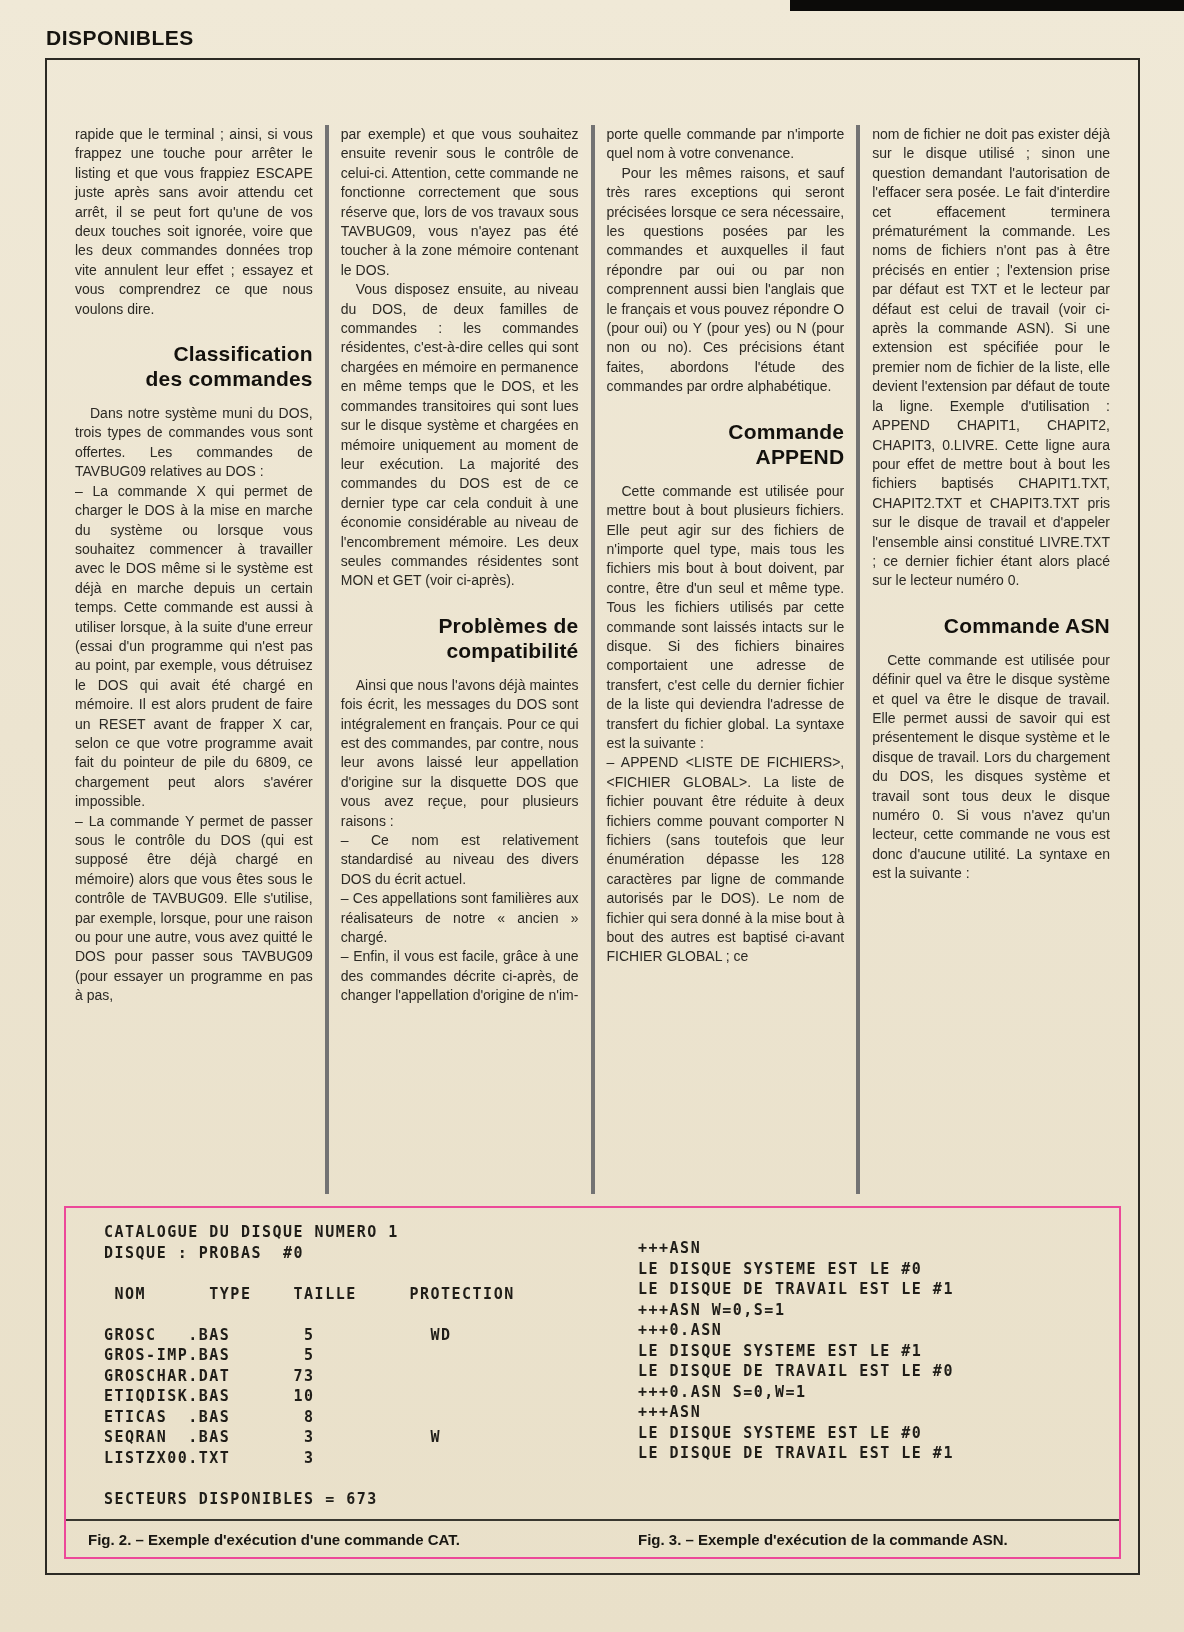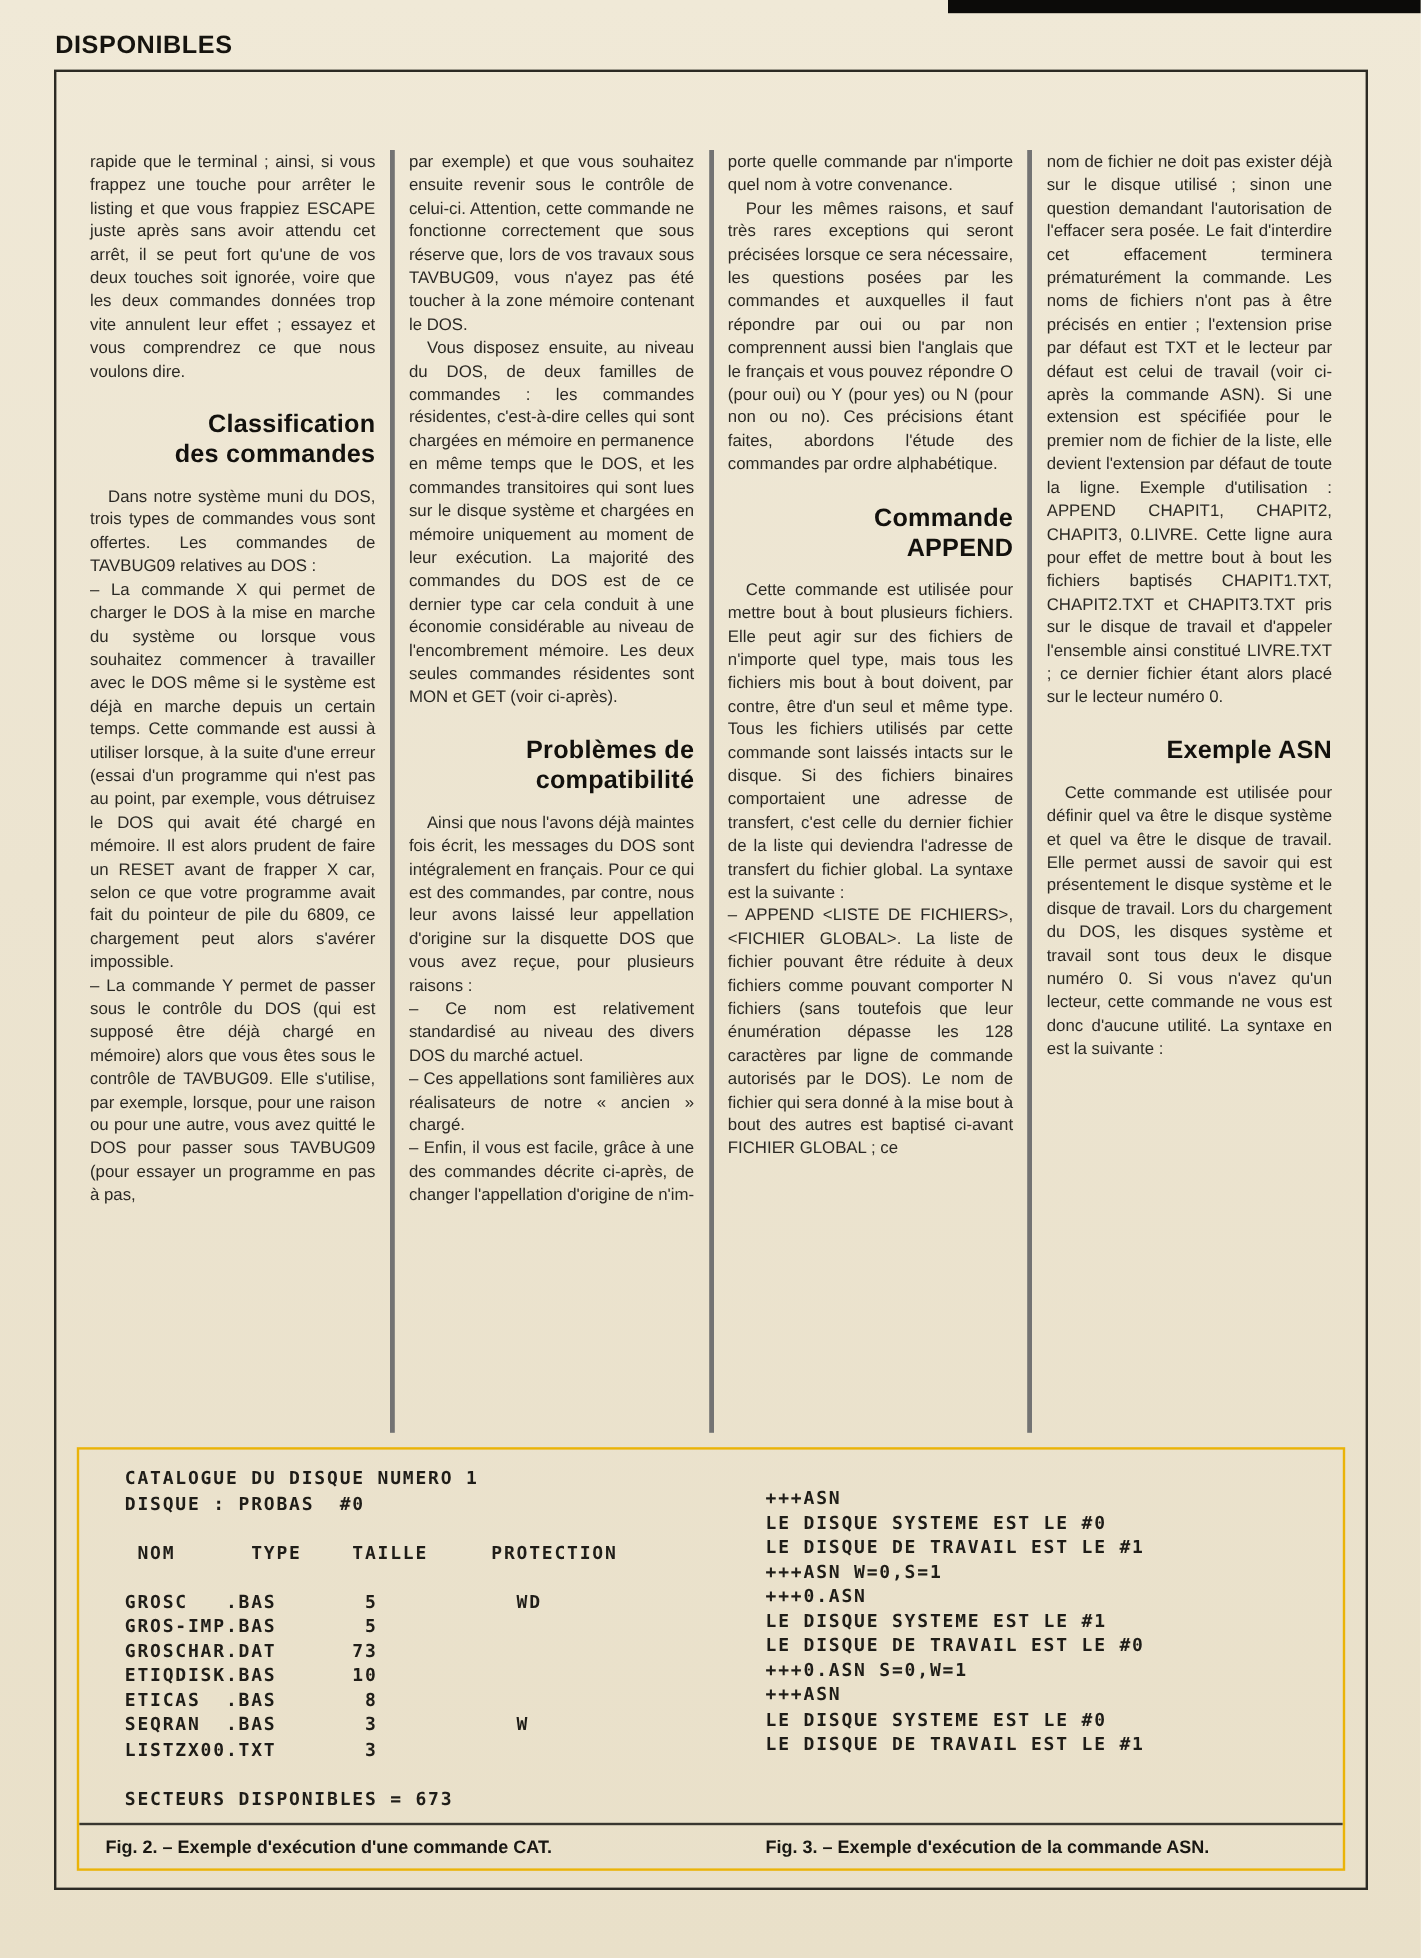--- a/index.html
+++ b/index.html
@@ -37,21 +37,21 @@
   .col-para.indent { text-indent:15px; }
   .col-heading {
     font-size:21px; line-height:25px; font-weight:700;
     color:#13110d; letter-spacing:0.2px;
     margin:22px 0 13px 0;
     white-space:pre-line;
     text-align:right;
   }
   .figure-box {
     margin:12px 17px 0 17px;
-    border:2px solid #eab308;
+    border:2px solid #ec4899;
     height:353px;
     display:flex; flex-direction:column;
     overflow:hidden;
   }
   .figure-panes { flex:1; display:flex; overflow:hidden; }
   .pane-left  { flex:0 0 560px; padding:14px 0 0 38px; }
   .pane-right { flex:1; padding:30px 0 0 12px; }
   .term {
     font-family:"DejaVu Sans Mono", monospace;
     font-weight:700;
@@ -92,35 +92,35 @@
           <p class="col-para indent">Dans notre système muni du DOS, trois types de commandes vous sont offertes. Les commandes de TAVBUG09 relatives au DOS :</p>
           <p class="col-para">– La commande X qui permet de charger le DOS à la mise en marche du système ou lorsque vous souhaitez commencer à travailler avec le DOS même si le système est déjà en marche depuis un certain temps. Cette commande est aussi à utiliser lorsque, à la suite d'une erreur (essai d'un programme qui n'est pas au point, par exemple, vous détruisez le DOS qui avait été chargé en mémoire. Il est alors prudent de faire un RESET avant de frapper X car, selon ce que votre programme avait fait du pointeur de pile du 6809, ce chargement peut alors s'avérer impossible.</p>
           <p class="col-para">– La commande Y permet de passer sous le contrôle du DOS (qui est supposé être déjà chargé en mémoire) alors que vous êtes sous le contrôle de TAVBUG09. Elle s'utilise, par exemple, lorsque, pour une raison ou pour une autre, vous avez quitté le DOS pour passer sous TAVBUG09 (pour essayer un programme en pas à pas,</p>
         </div>
       <div class="col">
           <p class="col-para">par exemple) et que vous souhaitez ensuite revenir sous le contrôle de celui-ci. Attention, cette commande ne fonctionne correctement que sous réserve que, lors de vos travaux sous TAVBUG09, vous n'ayez pas été toucher à la zone mémoire contenant le DOS.</p>
           <p class="col-para indent">Vous disposez ensuite, au niveau du DOS, de deux familles de commandes : les commandes résidentes, c'est-à-dire celles qui sont chargées en mémoire en permanence en même temps que le DOS, et les commandes transitoires qui sont lues sur le disque système et chargées en mémoire uniquement au moment de leur exécution. La majorité des commandes du DOS est de ce dernier type car cela conduit à une économie considérable au niveau de l'encombrement mémoire. Les deux seules commandes résidentes sont MON et GET (voir ci-après).</p>
           <h2 class="col-heading">Problèmes de
 compatibilité</h2>
           <p class="col-para indent">Ainsi que nous l'avons déjà maintes fois écrit, les messages du DOS sont intégralement en français. Pour ce qui est des commandes, par contre, nous leur avons laissé leur appellation d'origine sur la disquette DOS que vous avez reçue, pour plusieurs raisons :</p>
-          <p class="col-para">– Ce nom est relativement standardisé au niveau des divers DOS du marché actuel.</p>
+          <p class="col-para">– Ce nom est relativement standardisé au niveau des divers DOS du écrit actuel.</p>
           <p class="col-para">– Ces appellations sont familières aux réalisateurs de notre « ancien » chargé.</p>
           <p class="col-para">– Enfin, il vous est facile, grâce à une des commandes décrite ci-après, de changer l'appellation d'origine de n'im-</p>
         </div>
       <div class="col">
           <p class="col-para">porte quelle commande par n'importe quel nom à votre convenance.</p>
           <p class="col-para indent">Pour les mêmes raisons, et sauf très rares exceptions qui seront précisées lorsque ce sera nécessaire, les questions posées par les commandes et auxquelles il faut répondre par oui ou par non comprennent aussi bien l'anglais que le français et vous pouvez répondre O (pour oui) ou Y (pour yes) ou N (pour non ou no). Ces précisions étant faites, abordons l'étude des commandes par ordre alphabétique.</p>
           <h2 class="col-heading">Commande
 APPEND</h2>
           <p class="col-para indent">Cette commande est utilisée pour mettre bout à bout plusieurs fichiers. Elle peut agir sur des fichiers de n'importe quel type, mais tous les fichiers mis bout à bout doivent, par contre, être d'un seul et même type. Tous les fichiers utilisés par cette commande sont laissés intacts sur le disque. Si des fichiers binaires comportaient une adresse de transfert, c'est celle du dernier fichier de la liste qui deviendra l'adresse de transfert du fichier global. La syntaxe est la suivante :</p>
           <p class="col-para">– APPEND &lt;LISTE DE FICHIERS&gt;, &lt;FICHIER GLOBAL&gt;. La liste de fichier pouvant être réduite à deux fichiers comme pouvant comporter N fichiers (sans toutefois que leur énumération dépasse les 128 caractères par ligne de commande autorisés par le DOS). Le nom de fichier qui sera donné à la mise bout à bout des autres est baptisé ci-avant FICHIER GLOBAL ; ce</p>
         </div>
       <div class="col">
           <p class="col-para">nom de fichier ne doit pas exister déjà sur le disque utilisé ; sinon une question demandant l'autorisation de l'effacer sera posée. Le fait d'interdire cet effacement terminera prématurément la commande. Les noms de fichiers n'ont pas à être précisés en entier ; l'extension prise par défaut est TXT et le lecteur par défaut est celui de travail (voir ci-après la commande ASN). Si une extension est spécifiée pour le premier nom de fichier de la liste, elle devient l'extension par défaut de toute la ligne. Exemple d'utilisation : APPEND CHAPIT1, CHAPIT2, CHAPIT3, 0.LIVRE. Cette ligne aura pour effet de mettre bout à bout les fichiers baptisés CHAPIT1.TXT, CHAPIT2.TXT et CHAPIT3.TXT pris sur le disque de travail et d'appeler l'ensemble ainsi constitué LIVRE.TXT ; ce dernier fichier étant alors placé sur le lecteur numéro 0.</p>
-          <h2 class="col-heading">Exemple ASN</h2>
+          <h2 class="col-heading">Commande ASN</h2>
           <p class="col-para indent">Cette commande est utilisée pour définir quel va être le disque système et quel va être le disque de travail. Elle permet aussi de savoir qui est présentement le disque système et le disque de travail. Lors du chargement du DOS, les disques système et travail sont tous deux le disque numéro 0. Si vous n'avez qu'un lecteur, cette commande ne vous est donc d'aucune utilité. La syntaxe en est la suivante :</p>
         </div>
     </div>
 
     <div class="figure-box">
       <div class="figure-panes">
         <div class="pane-left">
           <pre class="term">CATALOGUE DU DISQUE NUMERO 1
 DISQUE : PROBAS  #0
 

